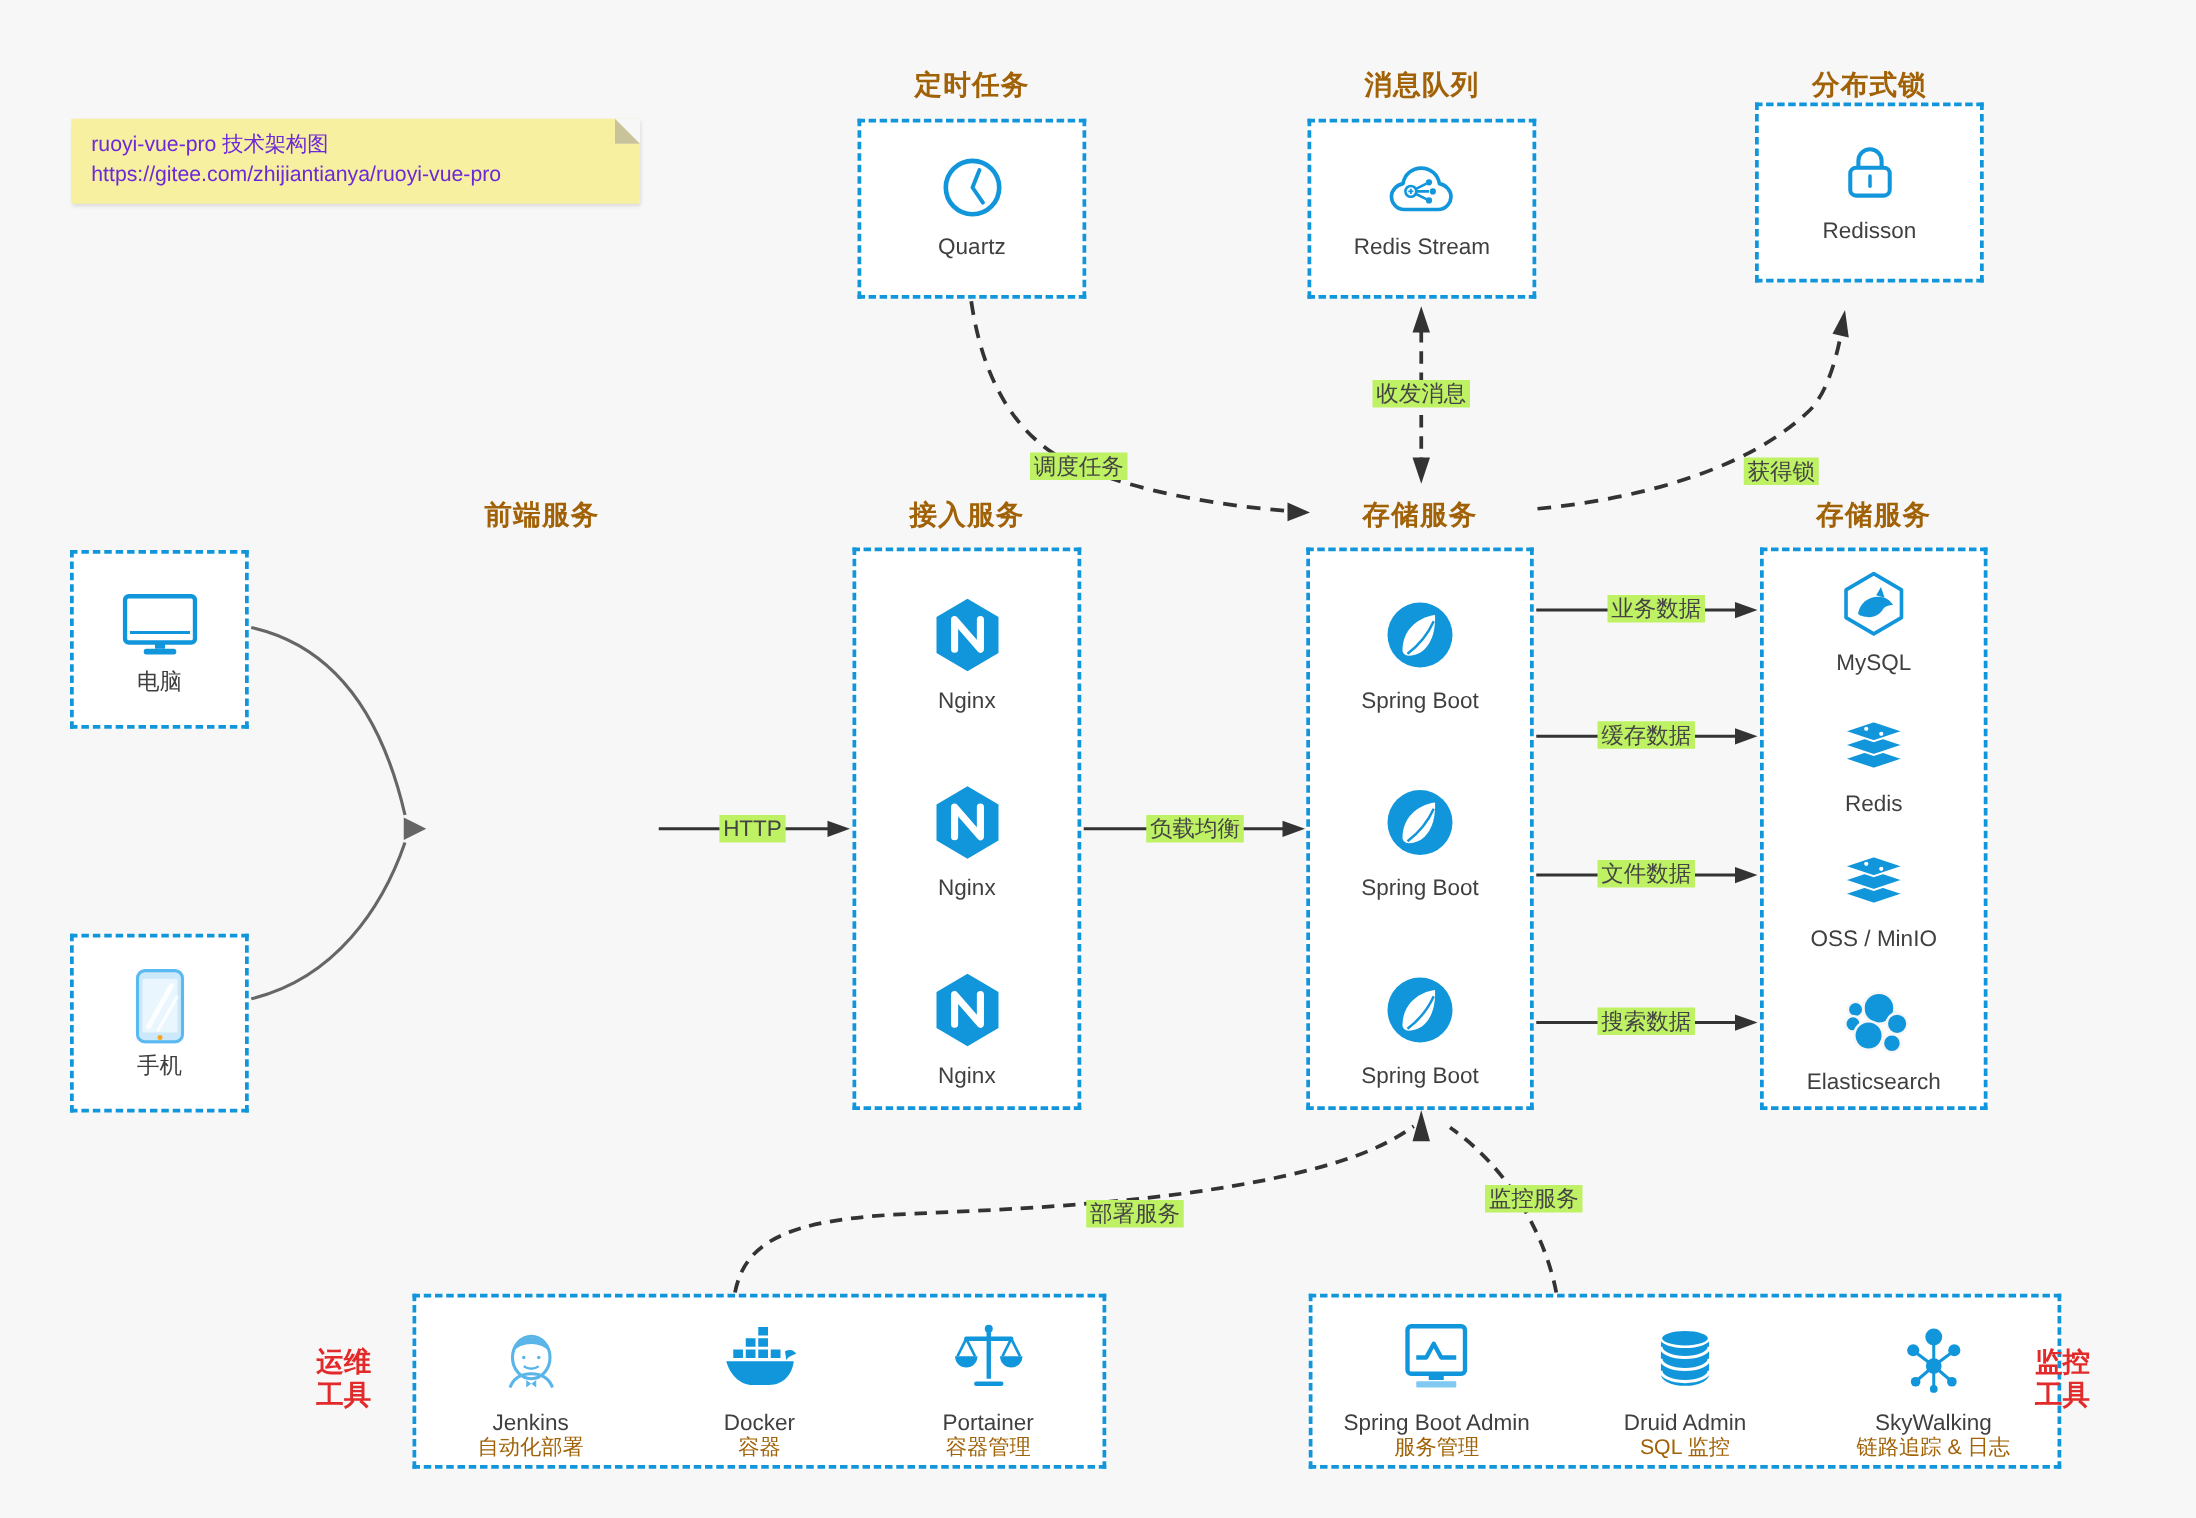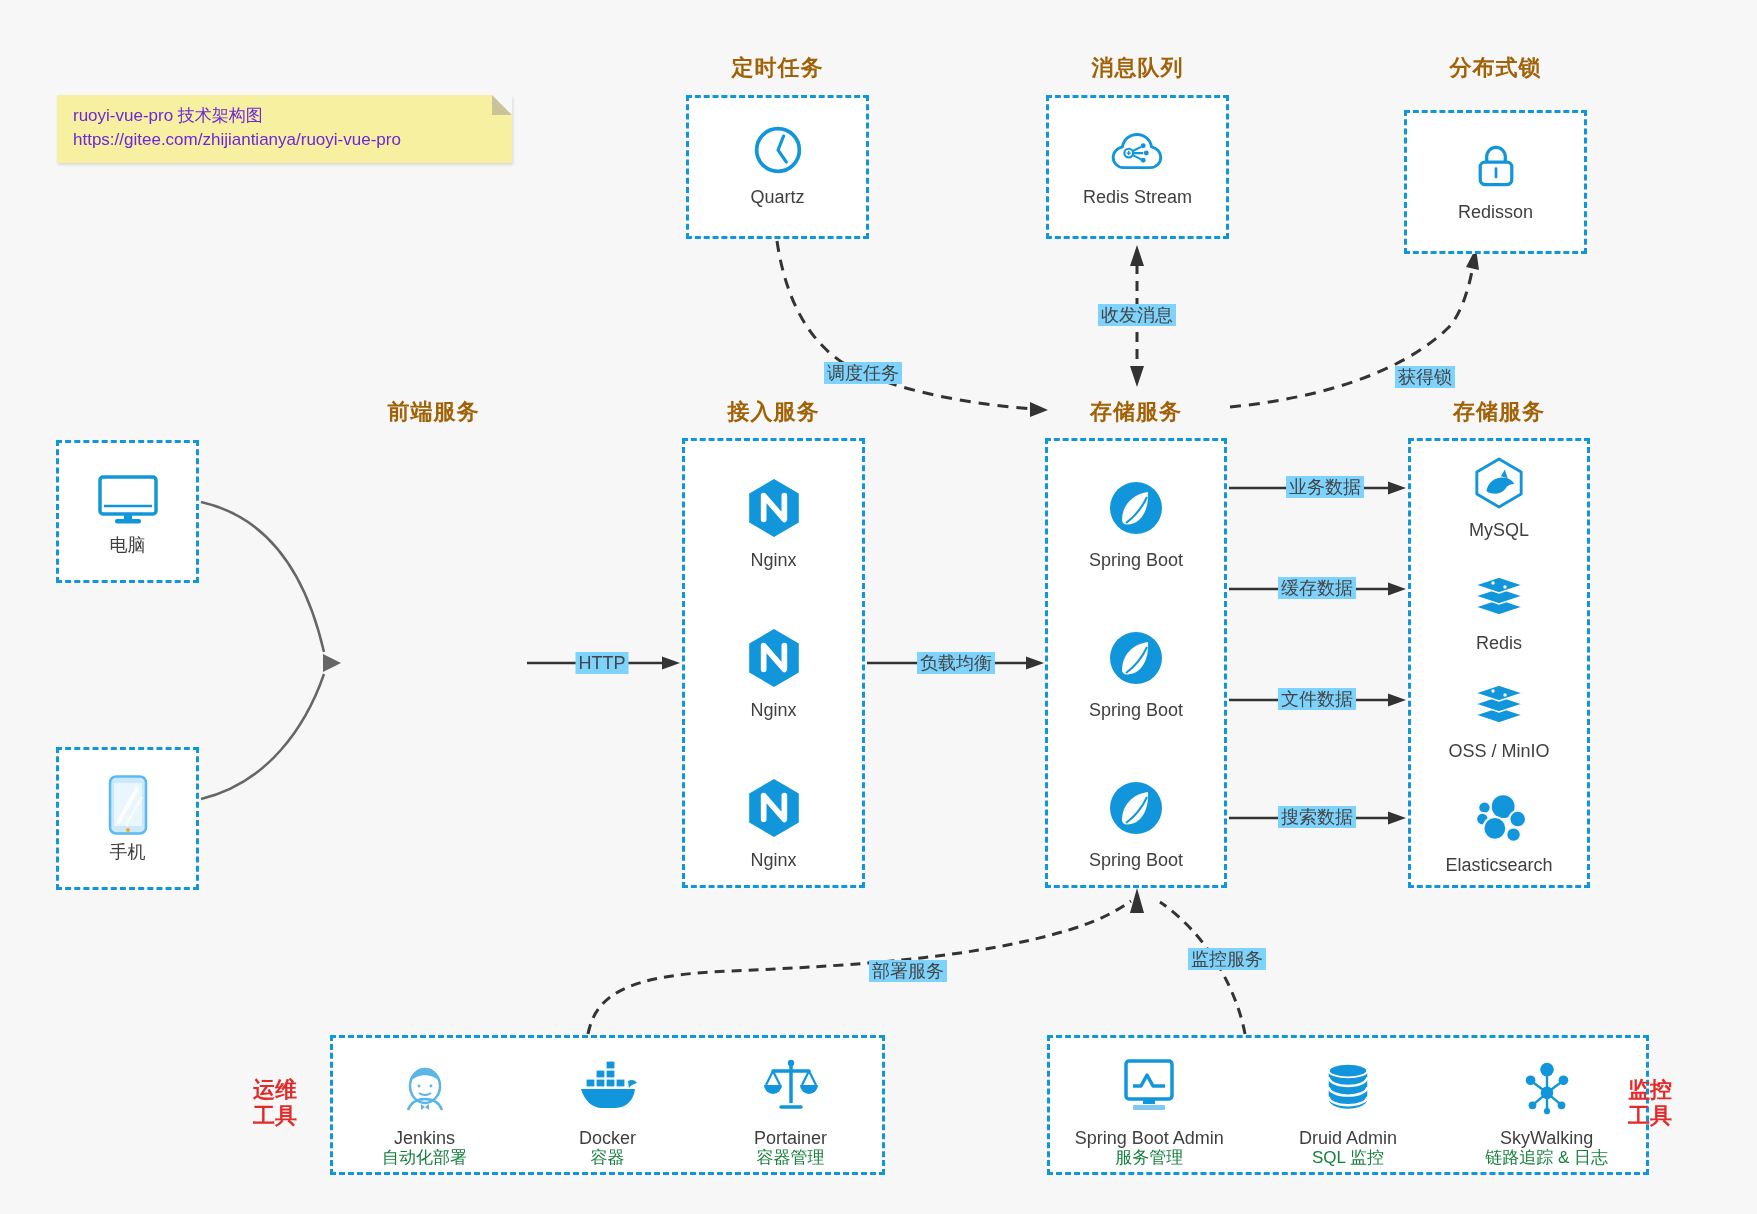--- a/index.html
+++ b/index.html
@@ -12,22 +12,22 @@
                letter-spacing:1px;white-space:nowrap;}
   .side-title{position:absolute;z-index:3;color:#e32a2a;font-weight:bold;font-size:22px;text-align:center;
               line-height:26px;}
   .stack-node{position:absolute;left:0;width:100%;text-align:center;}
   .icon-slot{display:flex;align-items:center;justify-content:center;margin:0 auto;}
   .node-label{font-size:18px;color:#3f3f3f;line-height:22px;white-space:nowrap;}
   .row-box{display:flex;align-items:stretch;}
   .b-node{flex:1;text-align:center;position:relative;padding-top:18px;}
   .b-node .icon-slot{height:62px;}
   .b-name{font-size:18px;color:#3f3f3f;line-height:20px;margin-top:10px;white-space:nowrap;}
-  .b-desc{font-size:17px;color:#15803d;line-height:19px;white-space:nowrap;}
-  .edge-label{position:absolute;z-index:3;transform:translate(-50%,-50%);background:#7dd3fc;
+  .b-desc{font-size:17px;color:#a16207;line-height:19px;white-space:nowrap;}
+  .edge-label{position:absolute;z-index:3;transform:translate(-50%,-50%);background:#bef264;
               font-size:18px;color:#444;padding:0 3px;white-space:nowrap;line-height:22px;}
   .note{position:absolute;left:57px;top:95px;width:455px;height:68px;background:#f6f0a0;z-index:2;
         box-shadow:1px 2px 3px rgba(0,0,0,0.12);}
   .note-text{padding:9px 0 0 16px;font-size:17px;color:#6d28d9;line-height:24px;}
   .note-fold{position:absolute;right:0;top:0;width:0;height:0;
              border-top:20px solid #f7f7f7;border-left:20px solid #c9c39a;}
 </style>
 </head>
 <body>
 
@@ -255,21 +255,21 @@
       <div class="icon-slot" style="height:56px">
           <svg width="58" height="50">
             <use href="#sym-cloudmq"></use>
           </svg>
         </div>
       <div class="node-label" style="margin-top:8px">Redis Stream</div>
     </div>
   </div>
 
   <div class="group-title" style="left:1404px;top:53px;width:183px">分布式锁</div>
-  <div class="dashed-box" style="left:1404px;top:110px;width:183px;height:144px">
+  <div class="dashed-box" style="left:1404px;top:82px;width:183px;height:144px">
     <div class="stack-node" style="top:24px">
       <div class="icon-slot" style="height:56px">
           <svg width="52" height="52">
             <use href="#sym-lock"></use>
           </svg>
         </div>
       <div class="node-label" style="margin-top:8px">Redisson</div>
     </div>
   </div>
 

